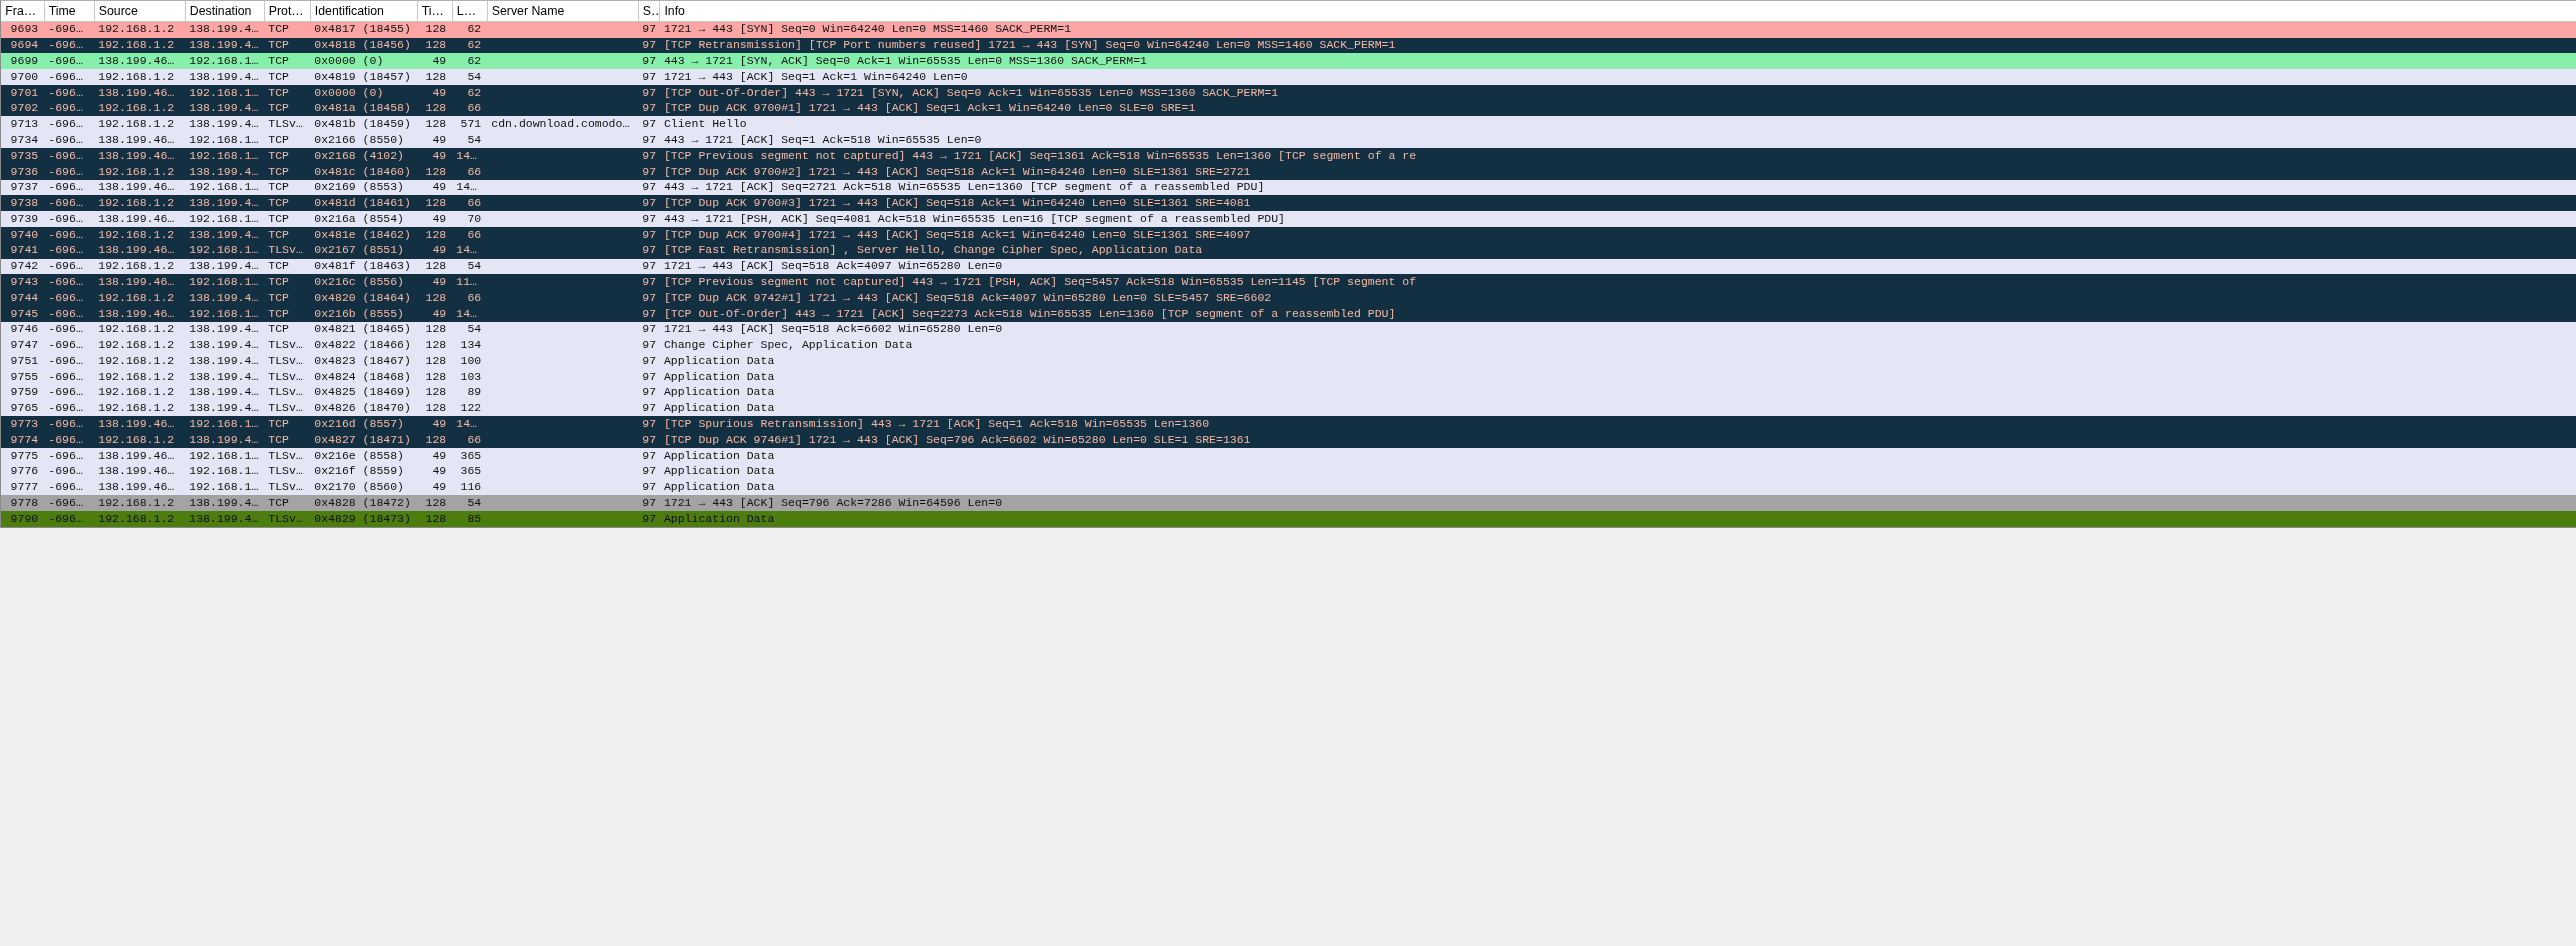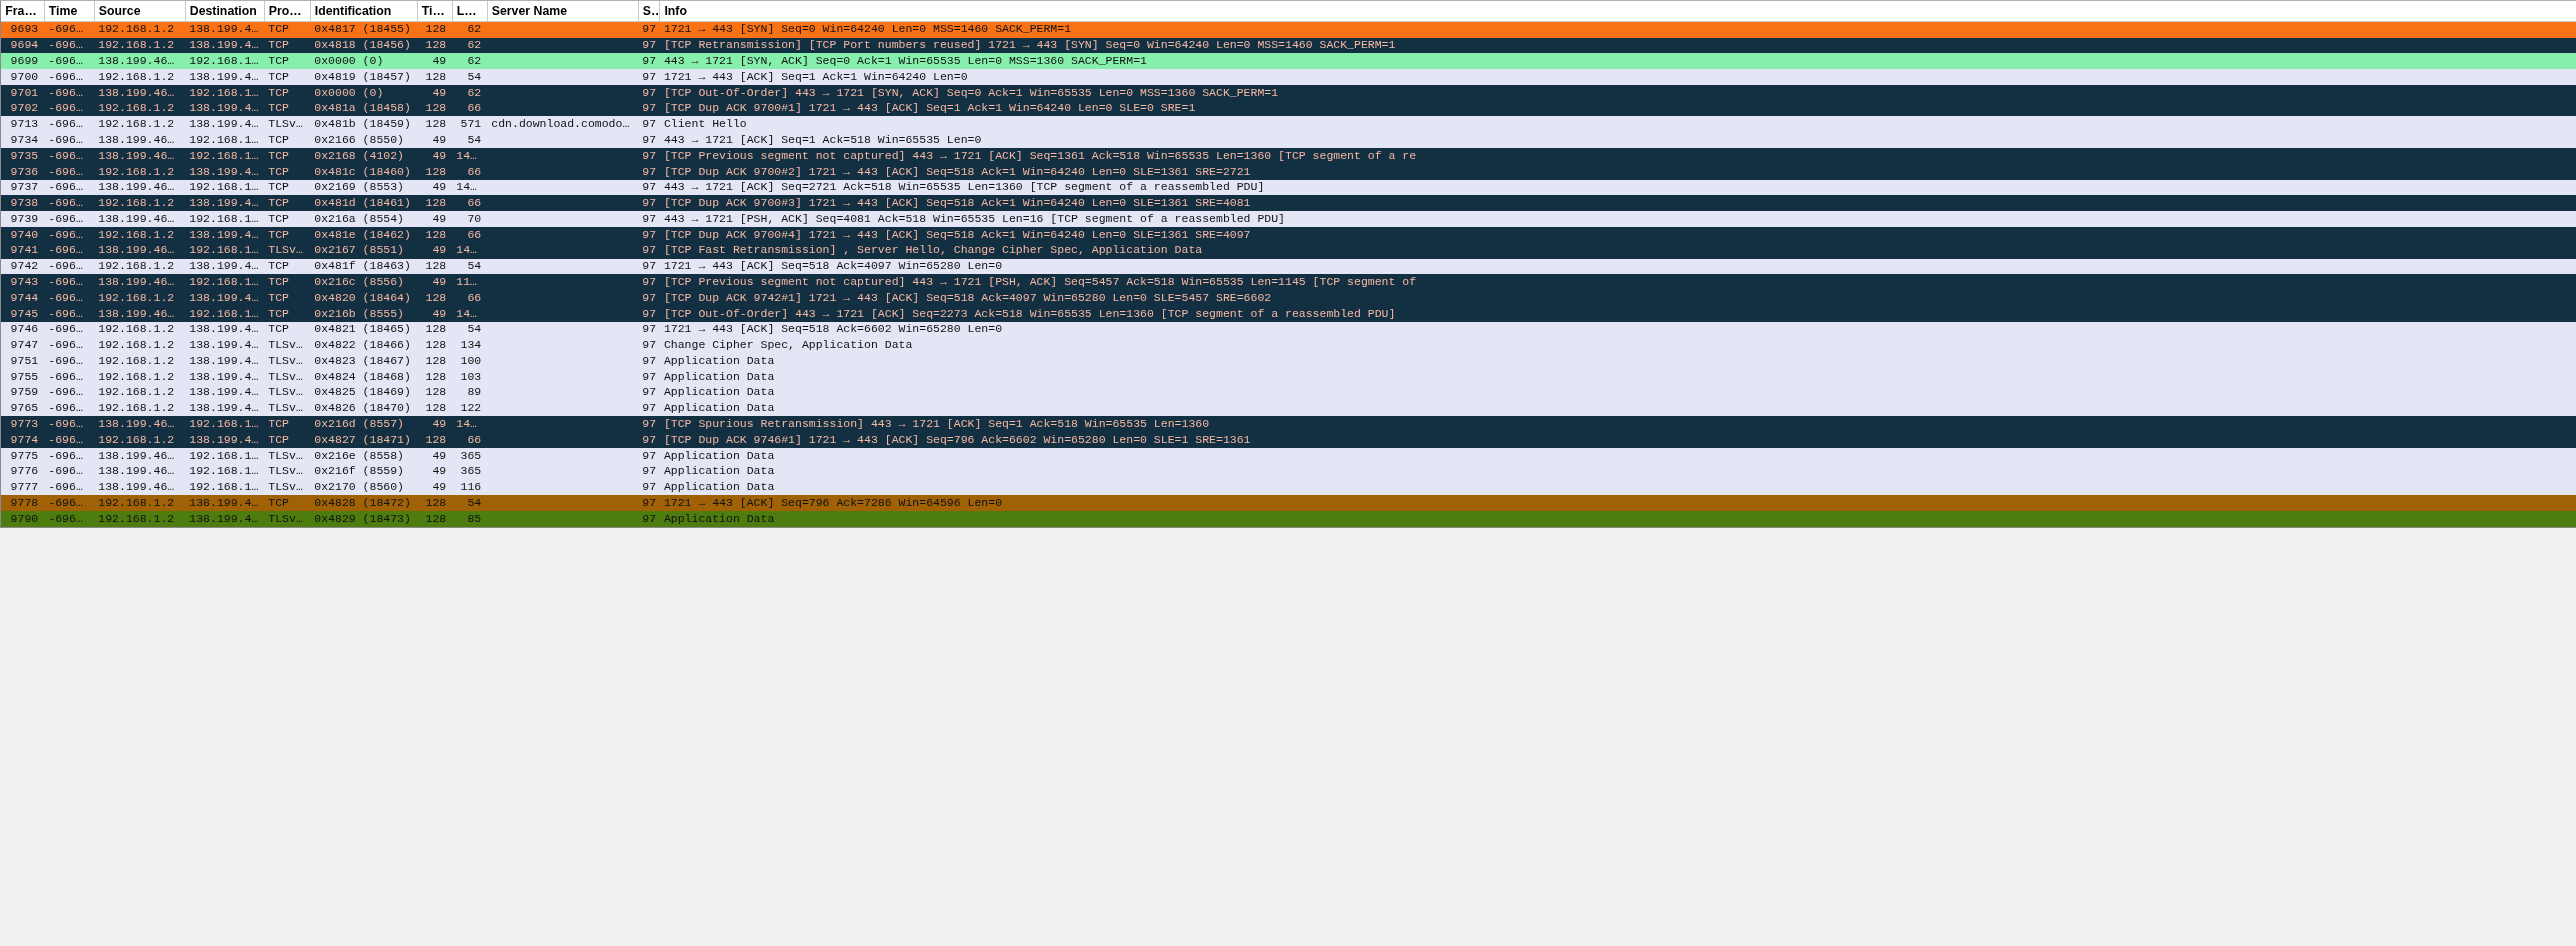--- a/index.html
+++ b/index.html
@@ -1,19 +1,19 @@
 <!DOCTYPE html>
 <html><head>
 <meta charset="utf-8">
 <style>
   html,body{margin:0;padding:0;background:#f0f0f0;font-family:"Segoe UI",Tahoma,Arial,sans-serif;font-size:10px;overflow:hidden}
   .wrap{border:1.4px solid #8a8a8a;border-top:1.4px solid #b0b0b0;width:2576px}
   table{border-collapse:collapse;width:100%;table-layout:fixed}
   thead th{
-    background:#fff;color:#000;font-weight:700;text-align:left;
+    background:#fff;color:#000;font-weight:400;text-align:left;
     padding:2.9px 4.3px;border-right:0.7px solid #c9c9c9;border-bottom:0.7px solid #c9c9c9;
     font-size:12.3px;white-space:nowrap;overflow:hidden;text-overflow:ellipsis
   }
   tbody td{
     padding:0.7px 4.3px;font-family:Consolas,"Liberation Mono",monospace;font-size:11.5px;
     white-space:nowrap;overflow:hidden;text-overflow:ellipsis;line-height:14.4px
   }
   
   col.c-frame{width:43px}
   col.c-time{width:50px}
@@ -24,25 +24,25 @@
   col.c-tcol{width:35px}
   col.c-len{width:35px}
   col.c-srv{width:151px}
   col.c-stream{width:21.6px}
   col.c-info{width:1917px}
 
   tbody td.num{text-align:right;padding-right:5.8px}
   tbody td.streamcell{text-align:left;padding-right:2.9px}
 
   
-  tr.lightgrey td{background:#f97316;color:#111}
+  tr.lightgrey td{background:#fca5a5;color:#111}
   tr.midgrey   td{background:#86efac;color:#111}
   tr.lavender  td{background:#e4e6f6;color:#111}
   tr.white     td{background:#4d7c0f;color:#111}
-  tr.paleblue  td{background:#a16207;color:#111}
+  tr.paleblue  td{background:#a3a3a3;color:#111}
 
   tr.dark     td{background:#133042;color:#f5b7a3}
   tr.dark td, tr.dark2 td{border-top:0;border-bottom:0}
 
   thead th:first-child{padding-left:4.3px}
 </style>
 </head>
 <body>
 <div class="wrap">
 

